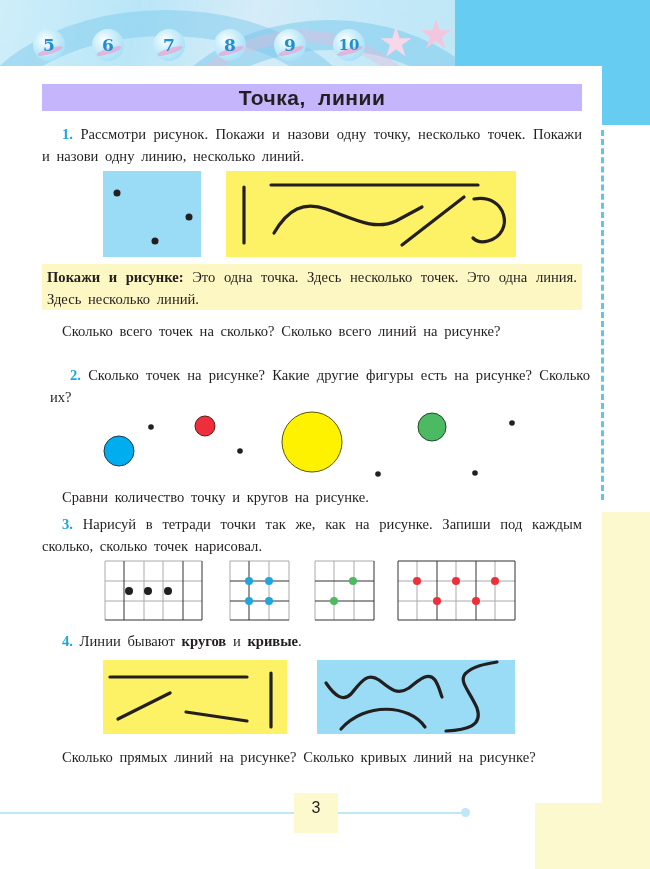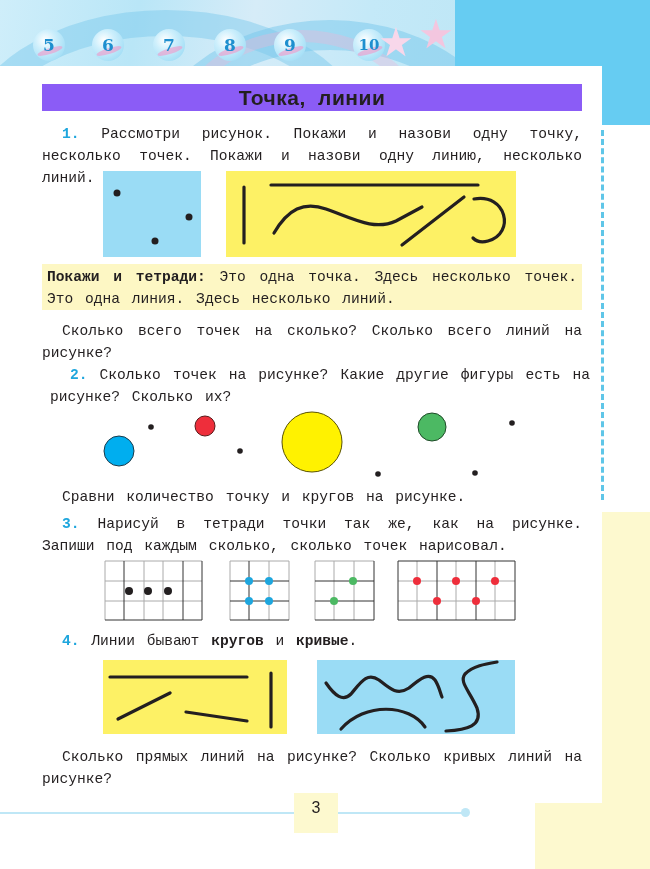--- a/index.html
+++ b/index.html
@@ -13,24 +13,24 @@
   .ball { position:absolute; width:32px; height:32px; border-radius:50%;
     background: radial-gradient(circle at 38% 35%, #ffffff 0%, #cdeffc 35%, #8fd6f3 100%);
     display:flex; align-items:center; justify-content:center;
     font-family:"DejaVu Serif", "Liberation Serif", serif; font-weight:bold; font-size:17px; color:#1e8fcf; }
   .ball::after { content:""; position:absolute; left:4px; right:2px; bottom:7px; height:6px; border-radius:50%;
     background: rgba(240,150,200,0.6); transform:rotate(-18deg); z-index:0; }
   .ball span { position:relative; z-index:1; }
   .star { position:absolute; color:#f8d7ea; font-size:40px; line-height:40px; }
   #corner-block-top { left:455px; top:0; width:195px; height:66px; background:#66ccf2; }
   #corner-block-side { left:602px; top:66px; width:48px; height:59px; background:#66ccf2; }
-  #title-bar { left:42px; top:84px; width:540px; height:27px; background:#8b5cf6;
+  #title-bar { left:42px; top:84px; width:540px; height:27px; background:#c4b5fd;
     display:flex; align-items:center; justify-content:center; }
   #page-title { font-family:"Liberation Sans", sans-serif; font-weight:bold; font-size:21px; letter-spacing:0.5px; color:#231f20; word-spacing:6px; }
-  .para { position:absolute; font-family:Liberation Mono, monospace; font-size:14.6px; line-height:22px; text-align:justify; text-align-last:left; word-spacing:3px; }
+  .para { position:absolute; font-family:Liberation Serif, serif; font-size:14.6px; line-height:22px; text-align:justify; text-align-last:left; word-spacing:3px; }
   .num { color:#1ea6dd; font-weight:bold; }
   b.kw { font-weight:bold; }
   #hint-box { left:42px; top:264px; width:540px; height:46px; background:#fdf7c4; }
   #dash-line { left:601px; top:130px; width:0; height:370px; border-left:3px dashed #5fc6e8; }
   #right-yellow { left:602px; top:512px; width:48px; height:357px; background:#fdf9cf; }
   #right-yellow-low { left:535px; top:803px; width:115px; height:66px; background:#fdf9cf; }
   #rule-line { left:0; top:812px; width:466px; height:2px; background:#bfe7f6; }
   #rule-dot { left:461px; top:808px; width:9px; height:9px; border-radius:50%; background:#bfe7f6; }
   #page-num-box { left:294px; top:793px; width:44px; height:40px; background:#fdf9cf;
     display:flex; align-items:flex-start; justify-content:center; padding-top:6px; box-sizing:border-box;
@@ -53,21 +53,21 @@
     </div>
   <div class="ball" style="left:153px; top:29px;">
       <span>7</span>
     </div>
   <div class="ball" style="left:214px; top:29px;">
       <span>8</span>
     </div>
   <div class="ball" style="left:274px; top:29px;">
       <span>9</span>
     </div>
-  <div class="ball" style="left:333px; top:29px; font-size:15px;margin-left:20px;">
+  <div class="ball" style="left:333px; top:29px; font-size:15px;">
       <span>10</span>
     </div>
   <div class="star" style="left:378px; top:22px;">★</div>
   <div class="star" style="left:418px; top:14px; color:#f3c6df;">★</div>
 </div>
 <div id="corner-block-top" class="abs"></div>
 <div id="corner-block-side" class="abs"></div>
 
 <div id="title-bar" class="abs">
   <span id="page-title">Точка, линии</span>
@@ -95,21 +95,21 @@
     <line x1="18" y1="16" x2="18" y2="72"></line>
     <line x1="45" y1="14" x2="252" y2="14"></line>
     <path d="M48 62 C62 38 78 30 100 38 C128 48 148 60 170 50 L196 36"></path>
     <line x1="176" y1="74" x2="238" y2="26"></line>
     <path d="M248 28 C280 22 290 62 262 70 C255 72 250 70 247 67"></path>
   </svg>
 </div>
 
 <div id="hint-box" class="abs"></div>
 <div class="para" style="left:47px; top:266px; width:530px;">
-  <b class="kw">Покажи и тетради:</b>
+  <b class="kw">Покажи и рисунке:</b>
   <span>Это одна точка. Здесь несколько точек. Это одна линия. Здесь несколько линий.</span>
 </div>
 
 <div class="para" style="left:42px; top:320px; width:540px; text-indent:20px;">Сколько всего точек на сколько? Сколько всего линий на рисунке?</div>
 
 <div class="para" style="left:50px; top:364px; width:540px; text-indent:20px;">
   <span class="num">2.</span>
   <span>Сколько точек на рисунке? Какие другие фигуры есть на рисунке? Сколько их?</span>
 </div>
 

